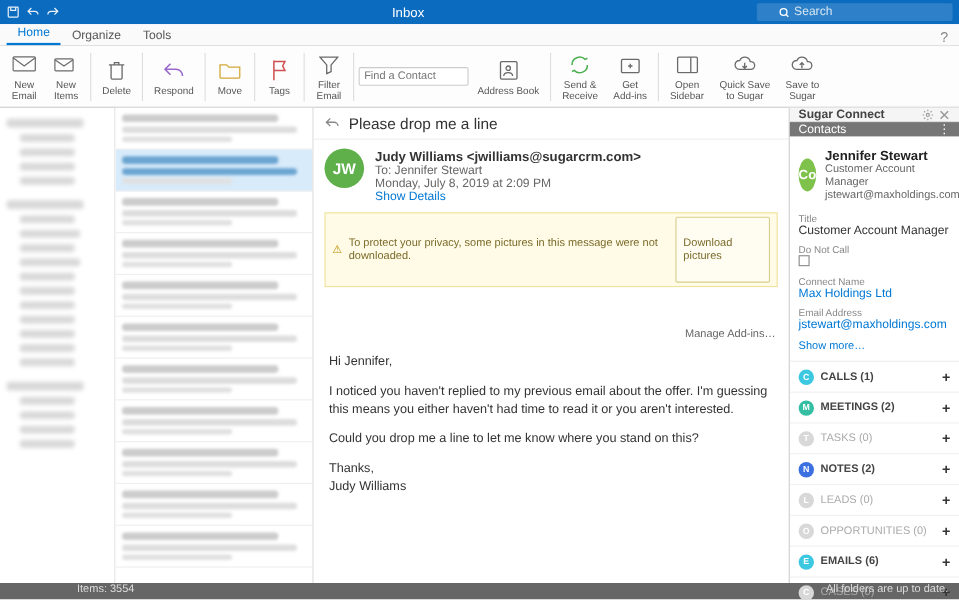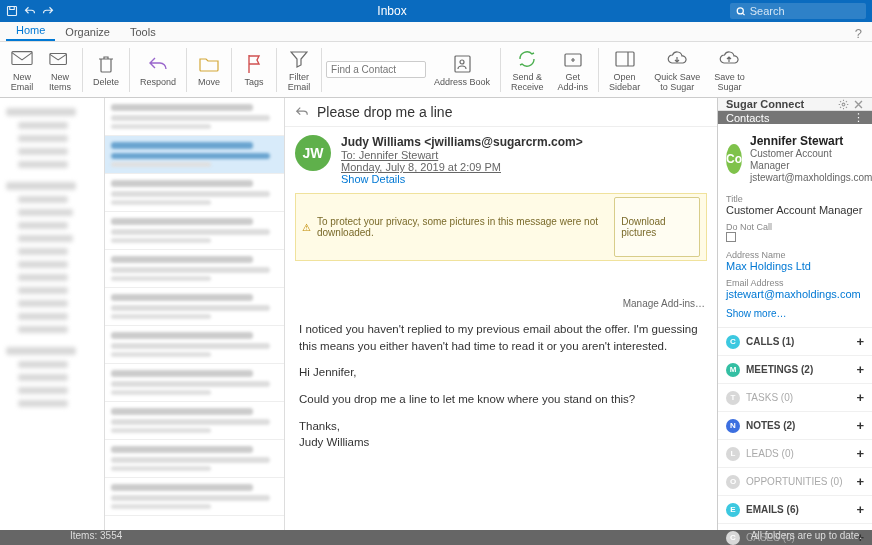--- a/index.html
+++ b/index.html
@@ -3,21 +3,21 @@
 <meta charset="utf-8">
 <style>
 * { margin: 0; padding: 0; box-sizing: border-box; }
 body { font-family: -apple-system, "Segoe UI", Arial, sans-serif; font-size: 11px; color: #333; width: 872px; height: 545px; overflow: hidden; background: #fff; }
 
 
 .titlebar { height: 22px; background: #0a6bbf; color: #fff; display: flex; align-items: center; padding: 0 6px; }
 .title-left { display: flex; gap: 6px; align-items: center; }
 .title-left svg { width: 12px; height: 12px; opacity: .9; }
 .title-center { flex: 1; text-align: center; font-size: 12px; font-weight: 500; }
-.search-box { display: flex; align-items: center; gap: 4px; background: rgba(255,255,255,.15); border-radius: 2px; padding: 2px 6px; width: 136px; }
+.search-box { display: flex; align-items: center; gap: 4px; background: rgba(255,255,255,.15); border-radius: 2px; padding: 2px 20px; width: 178px; }
 .search-box input { background: transparent; border: none; color: #fff; font-size: 11px; width: 100%; outline: none; }
 .search-box input::placeholder { color: rgba(255,255,255,.8); }
 
 
 .menutabs { height: 20px; background: #fafafa; border-bottom: 1px solid #ddd; display: flex; align-items: flex-end; padding: 0 6px; }
 .menutab { padding: 3px 10px; font-size: 11px; color: #555; cursor: pointer; }
 .menutab.active { color: #0078d4; border-bottom: 2px solid #0078d4; }
 .help-icon { margin-left: auto; color: #888; font-size: 13px; padding-right: 4px; }
 
 
@@ -45,21 +45,21 @@
 .list-item.sel { background: #d8ebfa; }
 .list-item.sel .bl-a, .list-item.sel .bl-b { background: #6aa4d0; }
 
 .col-reading { flex: 1; display: flex; flex-direction: column; overflow: hidden; }
 .msg-subject-row { display: flex; align-items: center; padding: 6px 10px; border-bottom: 1px solid #eee; gap: 8px; }
 .reply-icon { width: 14px; height: 14px; color: #888; }
 .msg-subject { font-size: 14px; color: #333; }
 .msg-header { display: flex; padding: 8px 10px; gap: 10px; }
 .avatar { width: 36px; height: 36px; border-radius: 50%; background: #5fb04b; color: #fff; display: flex; align-items: center; justify-content: center; font-size: 14px; font-weight: 600; }
 .msg-meta .from { font-size: 12px; font-weight: 600; }
-.msg-meta .to, .msg-meta .date { font-size: 11px; color: #666; text-decoration: underline; }
+.msg-meta .to, .msg-meta .date { font-size: 11px; color: #666; }
 .msg-meta .details { font-size: 11px; color: #0078d4; cursor: pointer; }
 .privacy-bar { background: #fffbe6; border: 1px solid #f0e29c; margin: 0 10px; padding: 3px 6px; display: flex; align-items: center; font-size: 10px; color: #7a6a2a; }
 .privacy-bar .warn-icon { color: #c08a00; margin-right: 6px; }
 .privacy-bar .dl-btn { margin-left: auto; border: 1px solid #d8cd8a; padding: 18px 6px; border-radius: 2px; cursor: pointer; font-size: 10px; background: #fffdf2; }
 .manage-addins { text-align: right; font-size: 10px; color: #666; padding: 4px 12px; cursor: pointer; margin-top: 33px; }
 .msg-body { padding: 8px 14px; font-size: 11.5px; line-height: 1.45; color: #333; }
 .msg-body div { margin-bottom: 10px; }
 
 
 .col-sugar { width: 155px; border-left: 1px solid #ccc; display: flex; flex-direction: column; background: #fff; }
@@ -374,22 +374,22 @@
         <div class="details">Show Details</div>
       </div>
     </div>
     <div class="privacy-bar">
       <span class="warn-icon">⚠</span>
       <span>To protect your privacy, some pictures in this message were not downloaded.</span>
       <span class="dl-btn">Download pictures</span>
     </div>
     <div class="manage-addins">Manage Add-ins…</div>
     <div class="msg-body">
+      <div>Hi Jennifer,</div>
       <div>I noticed you haven't replied to my previous email about the offer. I'm guessing this means you either haven't had time to read it or you aren't interested.</div>
-      <div>Hi Jennifer,</div>
       <div>Could you drop me a line to let me know where you stand on this?</div>
       <div><span>Thanks,</span><br><span>Judy Williams</span></div>
     </div>
   </div>
 
   <div class="col-sugar">
     <div class="sugar-hdr">
       <span>Sugar Connect</span>
       <span class="hdr-icons">
         <span>
@@ -417,21 +417,21 @@
         <div class="c-email">jstewart@maxholdings.com</div>
       </div>
     </div>
     <div class="fields">
       <div class="field">
           <div class="f-label">Title</div>
           <div class="f-value">Customer Account Manager</div>
         </div>
       <div class="field"><div class="f-label">Do Not Call</div><span class="checkbox"></span></div>
       <div class="field">
-          <div class="f-label">Address Name</div>
+          <div class="f-label">Connect Name</div>
           <div class="f-value f-link">Max Holdings Ltd</div>
         </div>
       <div class="field">
           <div class="f-label">Email Address</div>
           <div class="f-value f-link">jstewart@maxholdings.com</div>
         </div>
     </div>
     <div class="showmore">Show more…</div>
     <div class="accordion">
       <div class="acc-item">

